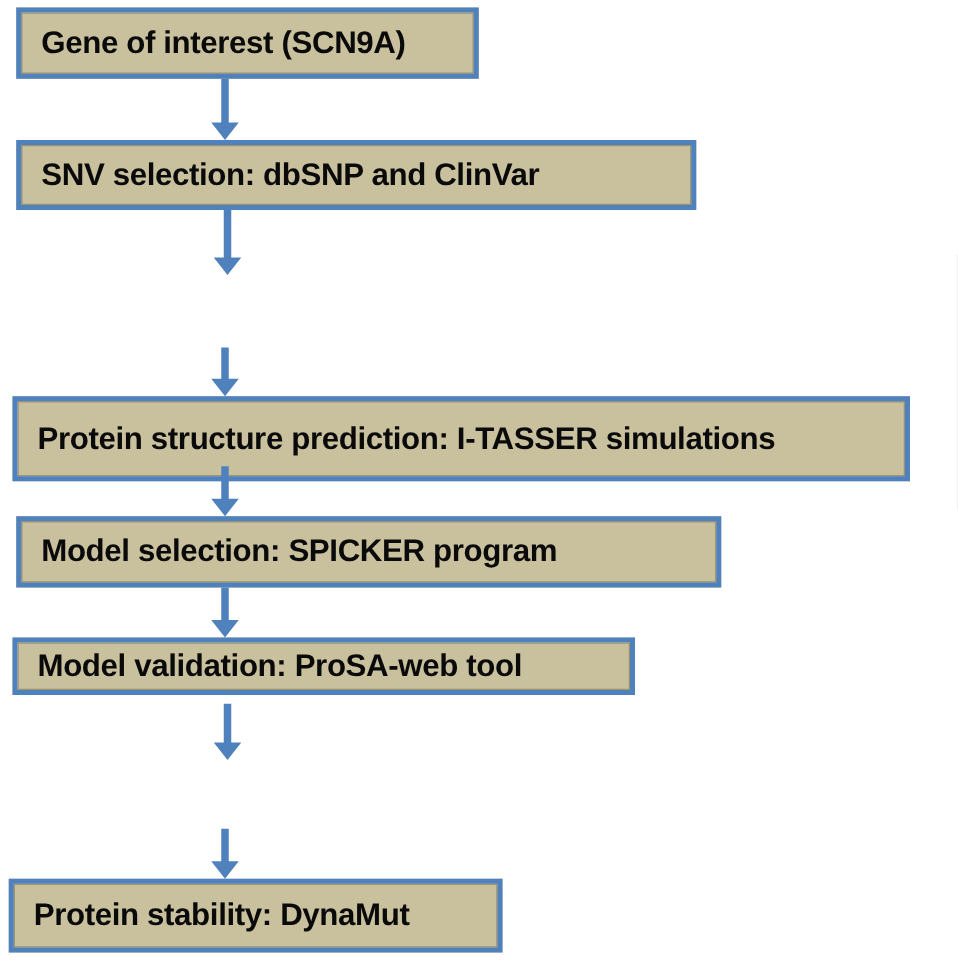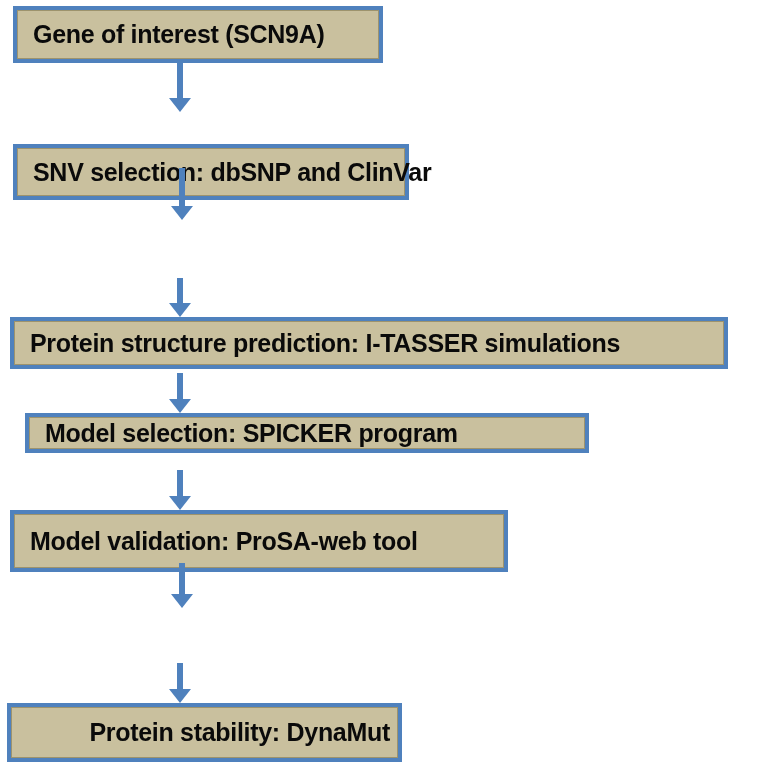--- a/index.html
+++ b/index.html
@@ -65,65 +65,65 @@
 
   <div class="flow-box" style="left:13px;top:6px;width:370px;height:57px;">
     <span class="label">Gene of interest (SCN9A)</span>
   </div>
 
   <div class="flow-arrow" style="left:169px;top:63px;height:49px;">
     <div class="line" style="height:36px;"></div>
     <div class="head"></div>
   </div>
 
-  <div class="flow-box" style="left:13px;top:112px;width:396px;height:56px;margin-top:32px;">
+  <div class="flow-box" style="left:13px;top:112px;width:544px;height:56px;">
     <span class="label">SNV selection: dbSNP and ClinVar</span>
   </div>
 
   <div class="flow-arrow" style="left:171px;top:168px;height:52px;">
     <div class="line" style="height:39px;"></div>
     <div class="head"></div>
   </div>
 
 
   <div class="flow-arrow" style="left:169px;top:278px;height:39px;">
     <div class="line" style="height:26px;"></div>
     <div class="head"></div>
   </div>
 
-  <div class="flow-box" style="left:10px;top:317px;width:718px;height:52px;">
+  <div class="flow-box" style="left:10px;top:317px;width:718px;height:68px;">
     <span class="label">Protein structure prediction: I-TASSER simulations</span>
   </div>
 
   <div class="flow-arrow" style="left:169px;top:373px;height:40px;">
     <div class="line" style="height:27px;"></div>
     <div class="head"></div>
   </div>
 
-  <div class="flow-box" style="left:25px;top:413px;width:564px;height:40px;">
+  <div class="flow-box" style="left:13px;top:413px;width:564px;height:57px;">
     <span class="label">Model selection: SPICKER program</span>
   </div>
 
   <div class="flow-arrow" style="left:169px;top:470px;height:40px;">
     <div class="line" style="height:27px;"></div>
     <div class="head"></div>
   </div>
 
-  <div class="flow-box" style="left:10px;top:510px;width:498px;height:62px;">
+  <div class="flow-box" style="left:10px;top:510px;width:498px;height:46px;">
     <span class="label">Model validation: ProSA-web tool</span>
   </div>
 
   <div class="flow-arrow" style="left:171px;top:563px;height:45px;">
     <div class="line" style="height:32px;"></div>
     <div class="head"></div>
   </div>
 
 
   <div class="flow-arrow" style="left:169px;top:663px;height:40px;">
     <div class="line" style="height:27px;"></div>
     <div class="head"></div>
   </div>
 
-  <div class="flow-box" style="left:7px;top:703px;width:395px;height:59px;justify-content:flex-end;">
+  <div class="flow-box" style="left:7px;top:703px;width:395px;height:59px;">
     <span class="label">Protein stability: DynaMut</span>
   </div>
 
 </div>
 
 </body></html>

